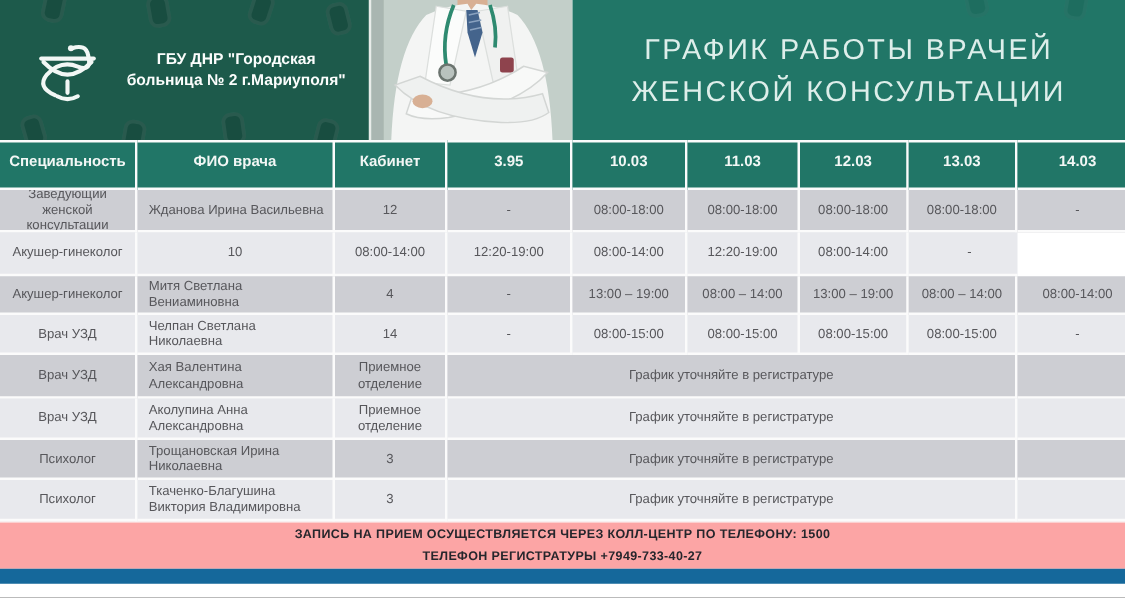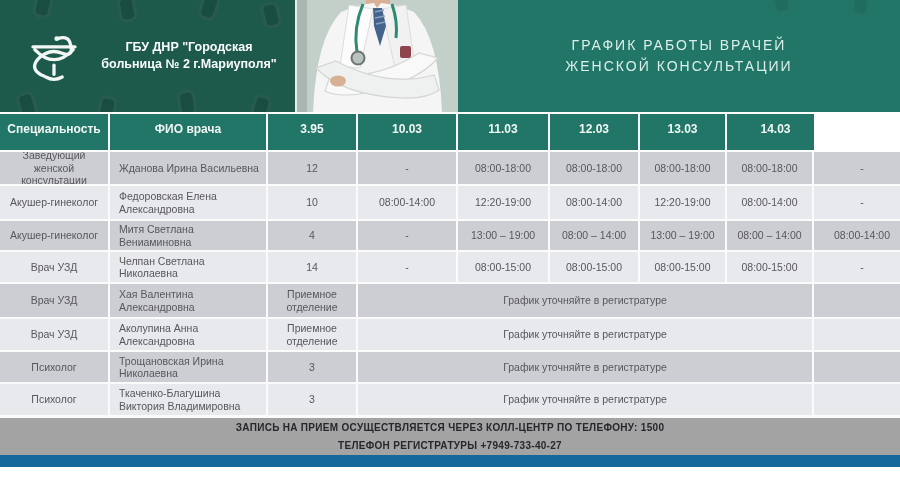--- a/index.html
+++ b/index.html
@@ -11,41 +11,41 @@
   .hdr { height:112px; display:flex; position:relative; }
   .hdr-left { width:297px; height:112px; background:#1d5a4b; position:relative; overflow:hidden;
               display:flex; align-items:center; padding-left:22px; border-right:2px solid #e8ece9; }
   .pat { position:absolute; border:3px solid rgba(255,255,255,.07); background:rgba(0,0,0,.14);
          border-radius:7px; width:18px; height:26px; }
   .org-text { margin-left:10px; width:186px; color:#fbfdfc; font-weight:bold; font-size:12.5px;
               line-height:1.35; text-align:center; }
   .hdr-photo { width:161px; height:112px; position:relative; flex:none; }
   .hdr-right { flex:1; background:#217667; position:relative; overflow:hidden;
                display:flex; flex-direction:column; align-items:center; justify-content:center; }
-  .main-title { color:#ddeeea; font-size:14px; letter-spacing:2px; line-height:1.5; text-align:center;
+  .main-title { color:#ddeeea; font-size:23px; letter-spacing:2px; line-height:1.5; text-align:center;
                 font-weight:normal; }
 
   
   .tbl { width:900px; }
   .trow { display:grid; grid-template-columns:110px 158px 90px 100px 92px 90px 87px 87px 86px; }
   .cell { border-right:2px solid #fbfbfb; border-bottom:2px solid #fbfbfb;
           display:flex; align-items:center; justify-content:center; text-align:center;
           font-size:10.5px; color:#57575b; line-height:1.18; padding:2px 4px; overflow:hidden; }
   .cell:last-child { border-right:none;padding-left:14px; }
   .thead .cell { background:#217667; color:#f2f7f5; font-weight:bold; font-size:12px;
                  border-top:2px solid #fbfbfb; align-items:flex-start; padding-top:8px; }
   .name-cell { justify-content:flex-start; text-align:left; padding-left:9px; }
   .rowA .cell { background:#cdced3; }
   .rowB .cell { background:#e8e9ed; }
   .h40{height:40px}.h45{height:34px}.h35{height:35px}.h31{height:31px}
   .h32{height:32px}.h33{height:33px}
   .note-cell { grid-column:4 / 9; }
 
   
-  .footer { height:38px; background:#a3a3a3; border-top:1px solid #fbfbfb;
+  .footer { height:38px; background:#fca5a5; border-top:1px solid #fbfbfb;
             display:flex; flex-direction:column; align-items:center; justify-content:center; gap:7px; }
   .footer div { font-size:10px; font-weight:bold; color:#26262c; letter-spacing:.3px; }
   .bottom-bar { height:12px; background:#15689b; }
 </style>
 </head>
 <body>
 
 <div class="page">
 
   <div class="hdr">
@@ -110,20 +110,21 @@
         <div>ЖЕНСКОЙ КОНСУЛЬТАЦИИ</div>
       </div>
     </div>
   </div>
 
   <div class="tbl">
 
     <div class="trow thead h40">
       <div class="cell">Специальность</div>
       <div class="cell">ФИО врача</div>
+      <div class="cell">Кабинет</div>
       <div class="cell">3.95</div>
       <div class="cell">10.03</div>
       <div class="cell">11.03</div>
       <div class="cell">12.03</div>
       <div class="cell">13.03</div>
       <div class="cell">14.03</div>
     </div>
 
     <div class="trow rowA h45">
       <div class="cell">Заведующий женской консультации</div>
@@ -132,21 +133,20 @@
       <div class="cell">-</div>
       <div class="cell">08:00-18:00</div>
       <div class="cell">08:00-18:00</div>
       <div class="cell">08:00-18:00</div>
       <div class="cell">08:00-18:00</div>
       <div class="cell">-</div>
     </div>
 
     <div class="trow rowB h35">
       <div class="cell">Акушер-гинеколог</div>
-      <div class="cell name-cell">Федоровская Елена Александровна</div>
       <div class="cell">10</div>
       <div class="cell">08:00-14:00</div>
       <div class="cell">12:20-19:00</div>
       <div class="cell">08:00-14:00</div>
       <div class="cell">12:20-19:00</div>
       <div class="cell">08:00-14:00</div>
       <div class="cell">-</div>
     </div>
 
     <div class="trow rowA h31">

